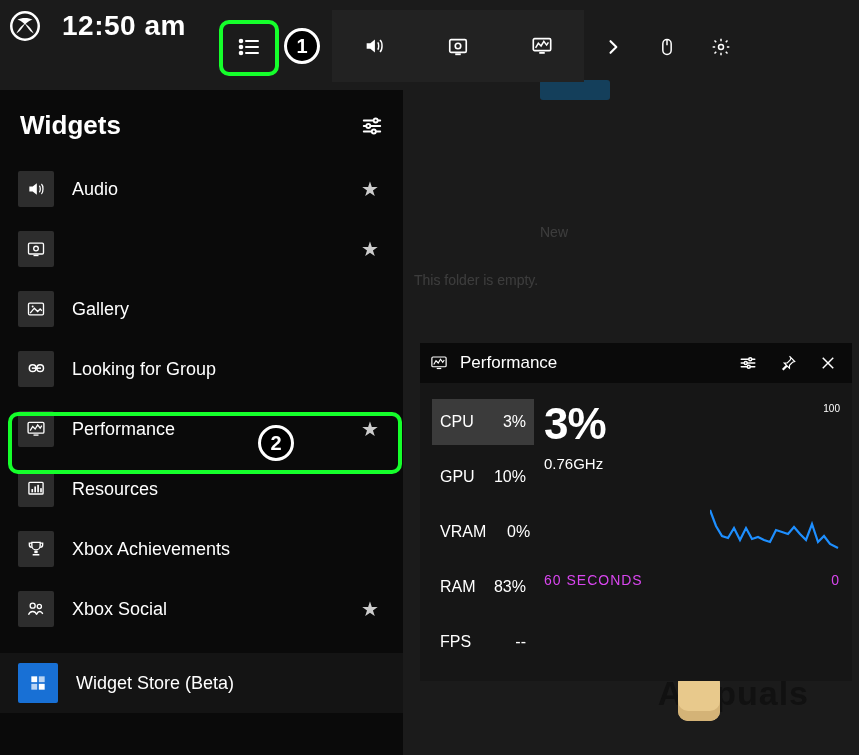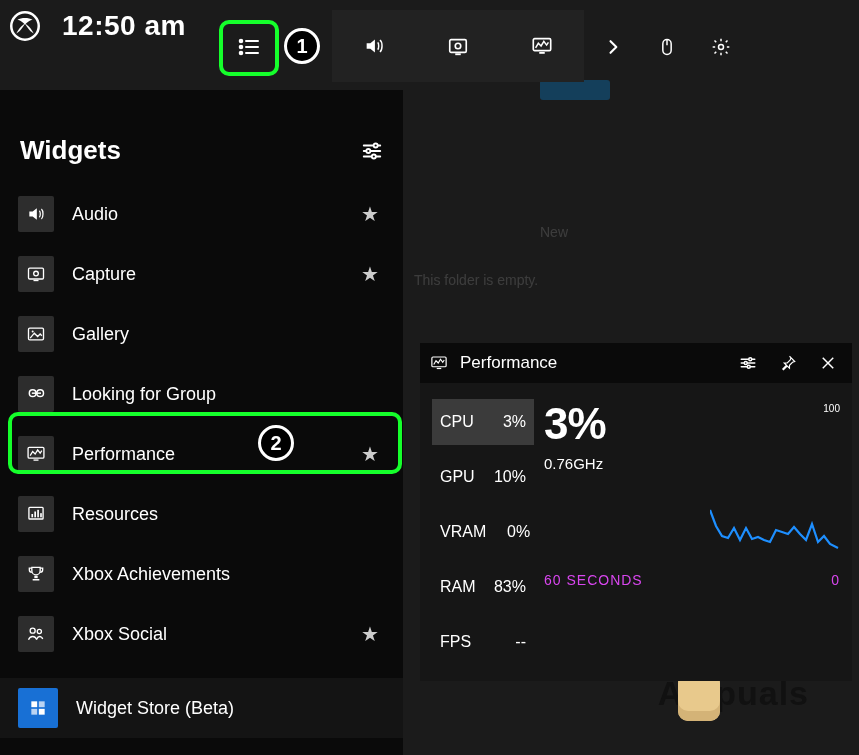--- a/index.html
+++ b/index.html
@@ -70,21 +70,20 @@
   .num-2 { top:425px; left:258px; }
   .annot-2 { top:412px; left:8px; width:394px; height:62px; }
   .widgets-panel {
     position:absolute; top:90px; left:0; width:403px; bottom:0;
     background:#0a0a0a; z-index:8;
     padding-top:20px;
   }
   .wp-header {
     display:flex; align-items:center; justify-content:space-between;
     padding:0 20px 18px 20px;
-    margin-top:25px;
   }
   .wp-header h2 { font-size:26px; font-weight:600;}
   .wp-header .sicon { width:22px; height:22px; }
   .w-item {
     display:flex; align-items:center; padding:2px 18px 2px 18px;
     height:60px; position:relative;
   }
   .w-icon {
     width:36px; height:36px; background:#2d2d2d; display:flex; align-items:center; justify-content:center;
     border-radius:2px;
@@ -239,21 +238,20 @@
   </div>
 
   <div class="w-item">
     <div class="w-icon">
         <svg viewBox="0 0 24 24">
           <rect x="3" y="5" width="18" height="13" rx="1.5" stroke="#fff" stroke-width="1.6" fill="none"></rect>
           <circle cx="12" cy="11.5" r="2.8" stroke="#fff" stroke-width="1.6" fill="none"></circle>
           <rect x="9" y="19" width="6" height="1.6" fill="#fff"></rect>
         </svg>
       </div>
-    <div class="w-label">Capture</div>
     <div class="w-star">★</div>
   </div>
 
   <div class="w-item">
     <div class="w-icon">
         <svg viewBox="0 0 24 24">
           <rect x="3" y="5" width="18" height="14" rx="1.5" stroke="#fff" stroke-width="1.6" fill="none"></rect>
           <polyline points="5,17 10,11 14,15 17,12 19,14" stroke="#fff" stroke-width="1.6" fill="none"></polyline>
           <circle cx="8" cy="9" r="1.2" fill="#fff"></circle>
         </svg>

